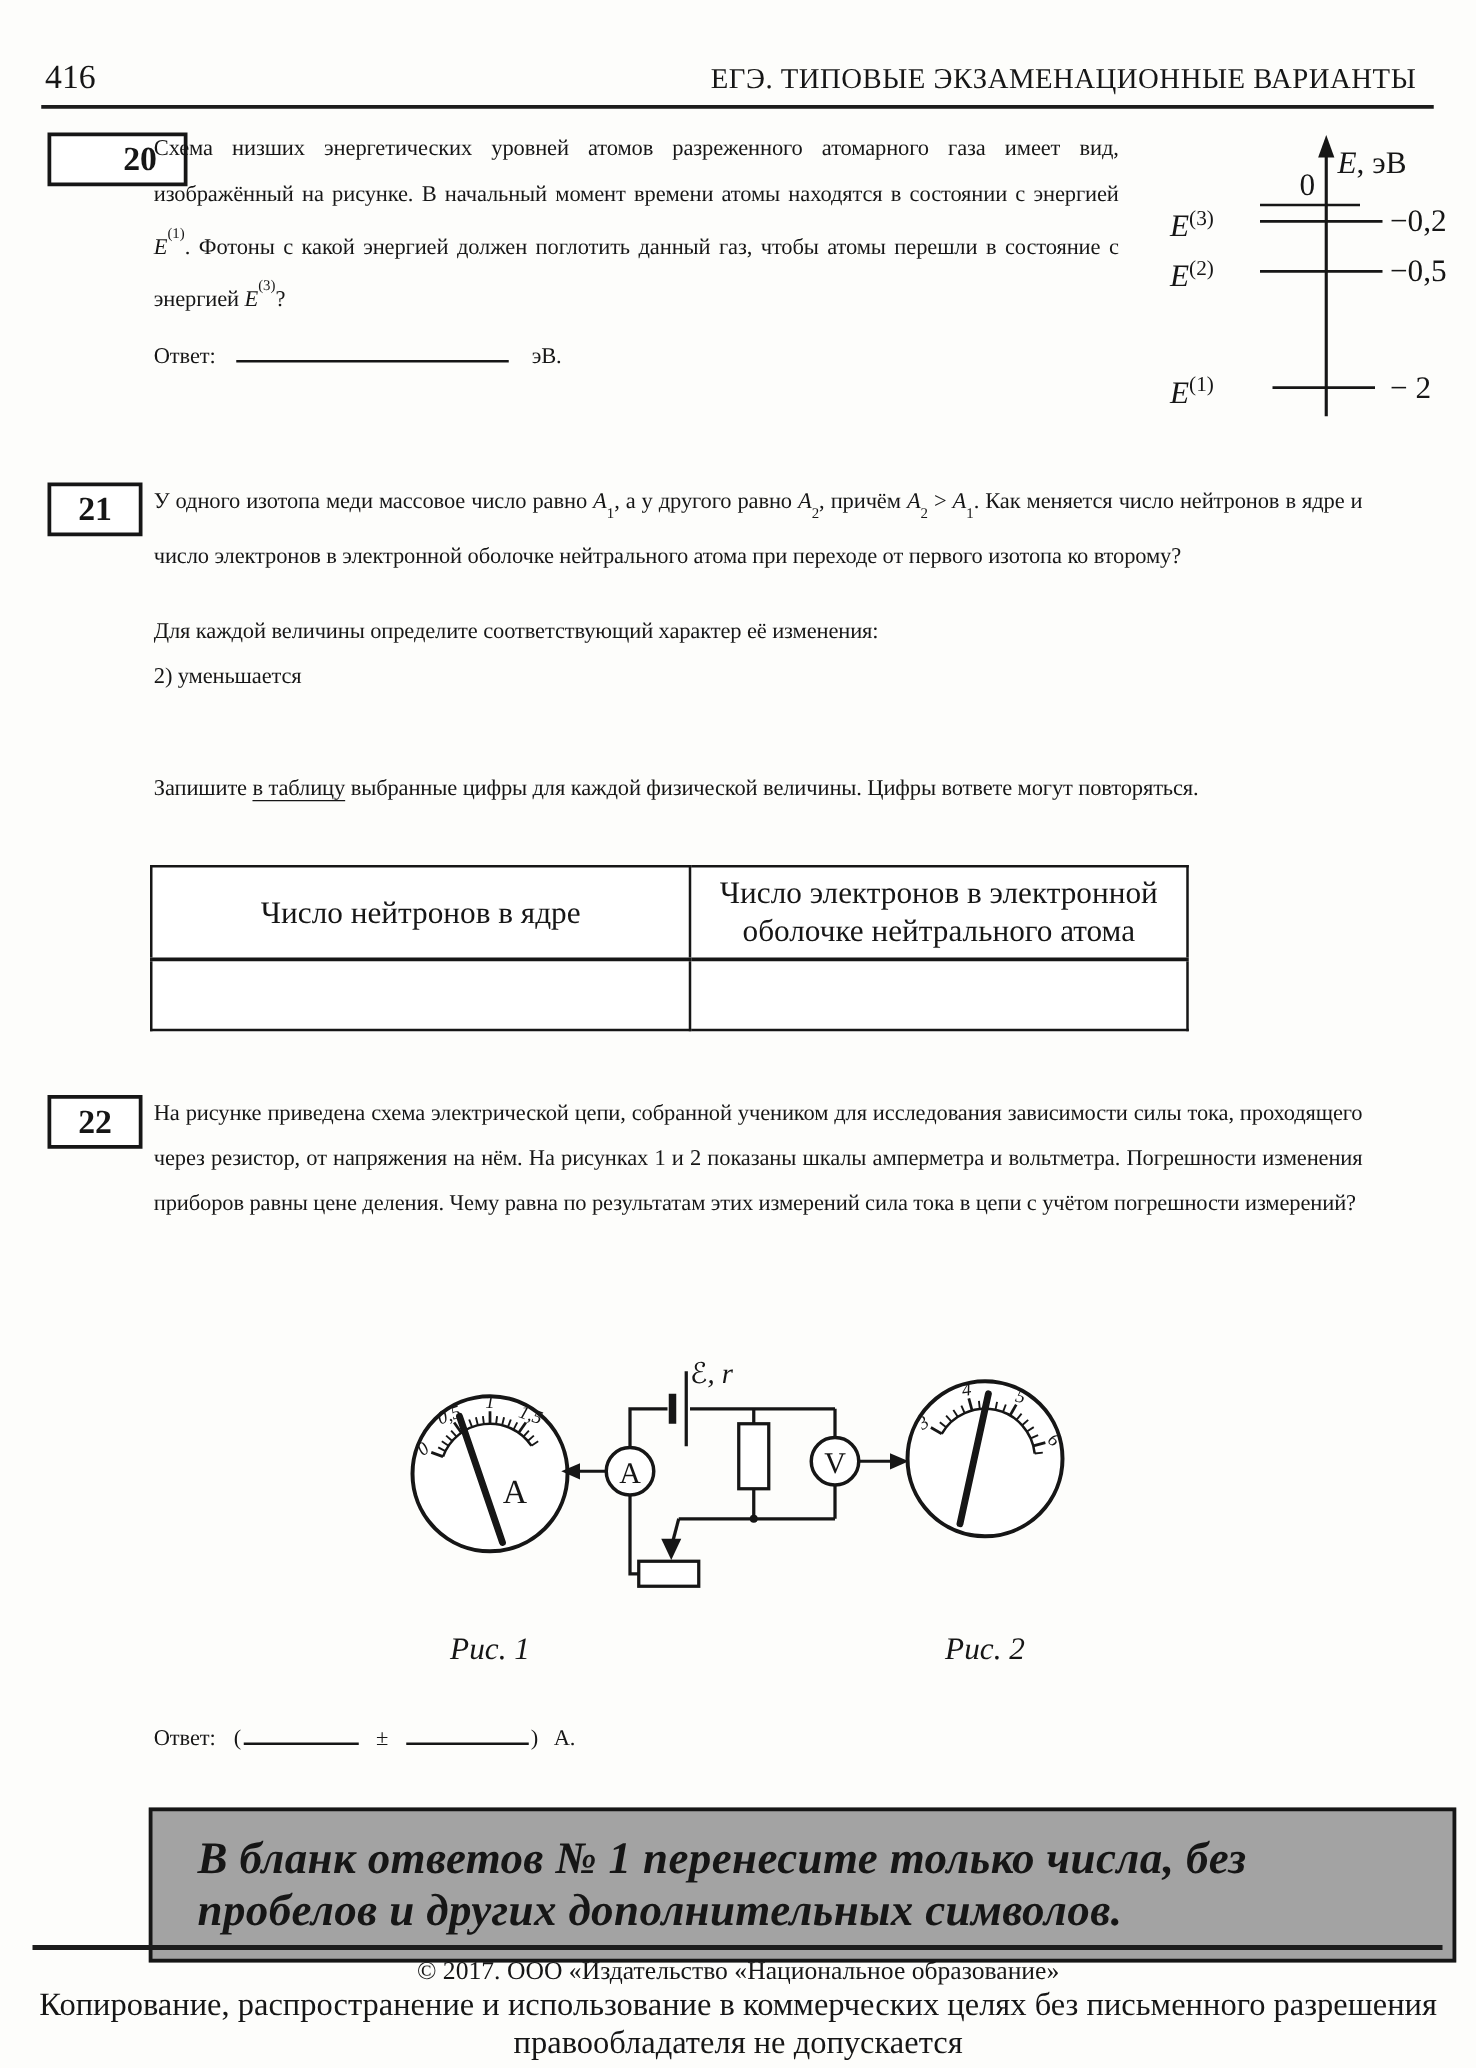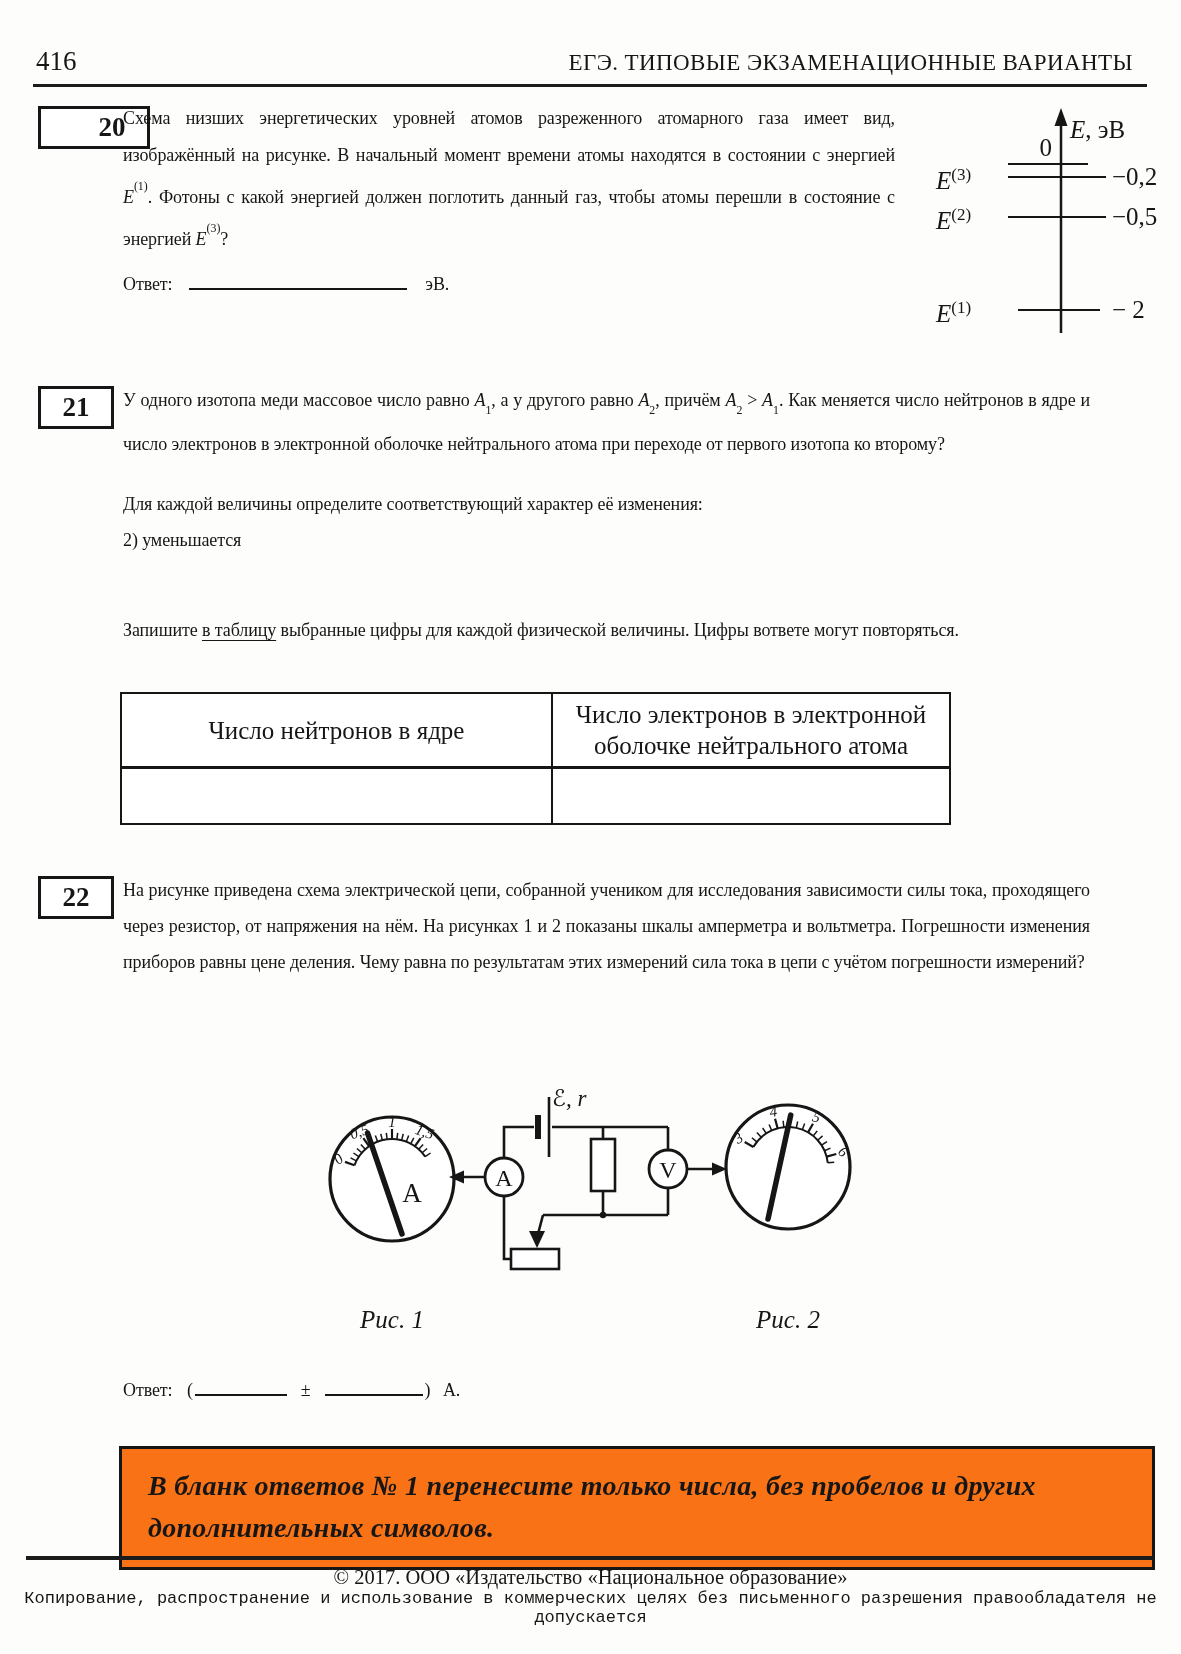--- a/index.html
+++ b/index.html
@@ -25,23 +25,23 @@
   .header-num{font-size:27px;}
   .header-title{font-size:23px;letter-spacing:0.4px;}
   .rule{background:#1c1c1c;}
   table.anstable{border-collapse:collapse;width:831px;background:#fff;}
   table.anstable td{border:2px solid #161616;text-align:center;vertical-align:middle;
     font-size:25px;line-height:31px;padding:4px 14px;}
   table.anstable tr.hdr td{height:64px;border-bottom:3px solid #161616;}
   table.anstable tr.empty td{height:46px;}
   .caption{font-style:italic;font-size:25px;text-align:center;}
   .notebox{
-    border:3px solid #161616;background:#f97316;
-    padding:16px 26px 18px 26px;
-    font-weight:bold;font-style:italic;font-size:28px;line-height:42px;
+    border:3px solid #161616;background:#a3a3a3;
+    padding:16px 26px 18px 36px;
+    font-weight:bold;font-style:italic;font-size:36px;line-height:42px;
     letter-spacing:0.3px;
   }
   .footer-line{width:100%;text-align:center;}
   svg text{font-family:"Liberation Serif","DejaVu Serif",serif;fill:#161616;}
 </style>
 </head>
 <body>
 
 <div class="abs header-num" style="left:36px;top:46px;">416</div>
 <div class="abs header-title" style="top:50px;right:48px;">ЕГЭ. ТИПОВЫЕ ЭКЗАМЕНАЦИОННЫЕ ВАРИАНТЫ</div>
@@ -217,13 +217,13 @@
 <div class="abs body-text" style="left:123px;top:1372px;">
   <span>Ответ:</span>
   <span style="margin-left:10px;">(</span><span class="blank" style="width:92px;margin:0 14px 0 2px;"></span><span>±</span><span class="blank" style="width:98px;margin:0 2px 0 14px;"></span><span>)</span>
   <span style="margin-left:8px;">А.</span>
 </div>
 
 <div class="abs notebox" style="left:119px;top:1446px;width:978px;">В бланк ответов № 1 перенесите только числа, без пробелов и других дополнительных символов.</div>
 
 <div class="abs rule" style="left:26px;top:1556px;width:1128px;height:3.5px;"></div>
 <div class="abs footer-line" style="top:1566px;font-size:20.5px;">© 2017. ООО «Издательство «Национальное образование»</div>
-<div class="abs footer-line" style="top:1589px;font-size:17px;font-family:Liberation Mono, monospace;">Копирование, распространение и использование в коммерческих целях без письменного разрешения правообладателя не допускается</div>
+<div class="abs footer-line" style="top:1589px;font-size:26px;">Копирование, распространение и использование в коммерческих целях без письменного разрешения правообладателя не допускается</div>
 
 </body></html>

